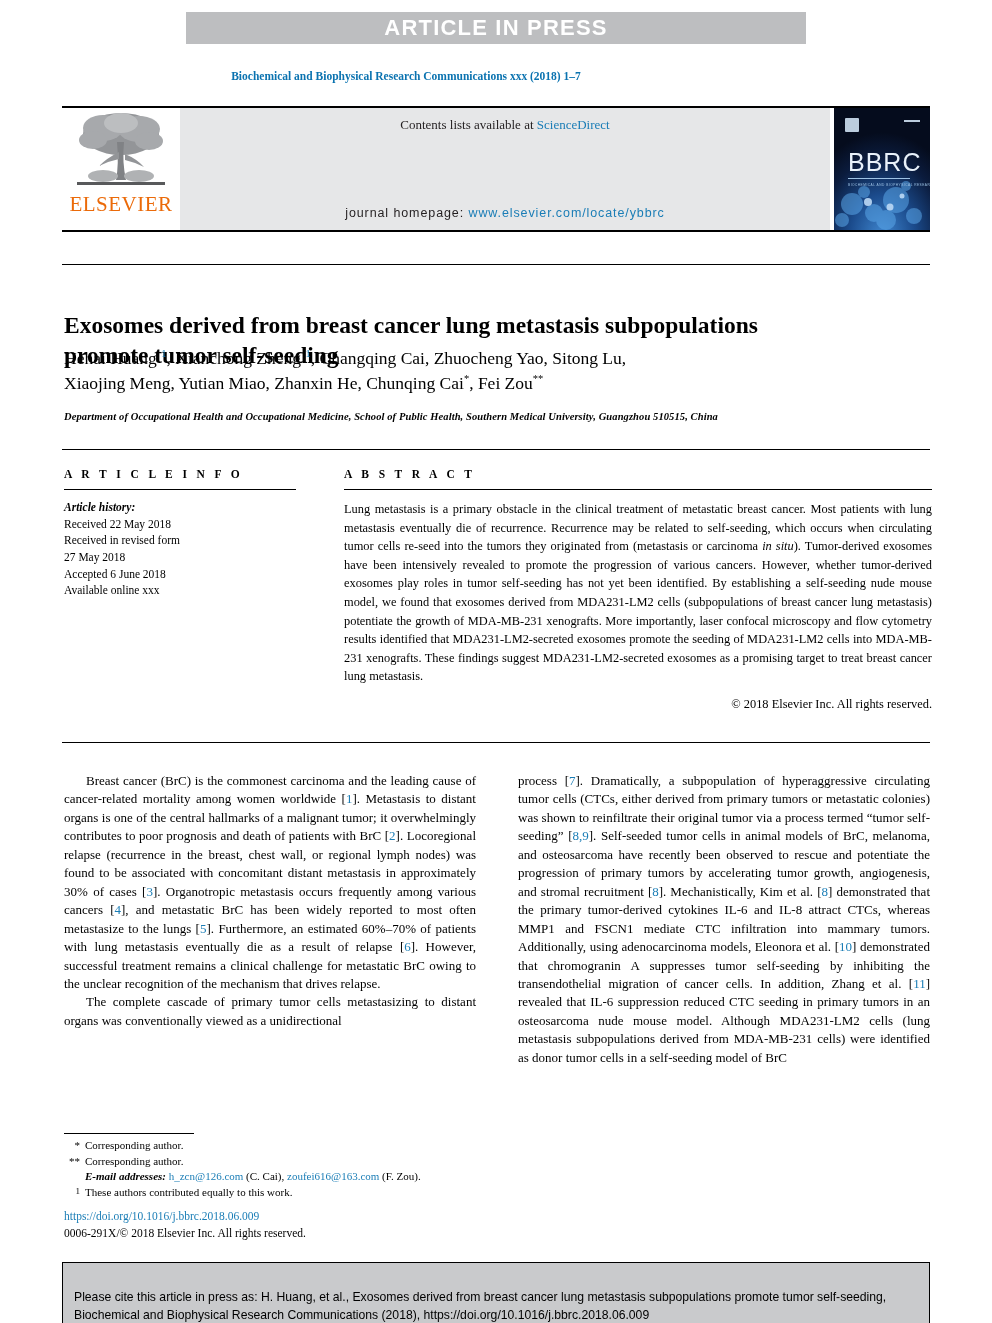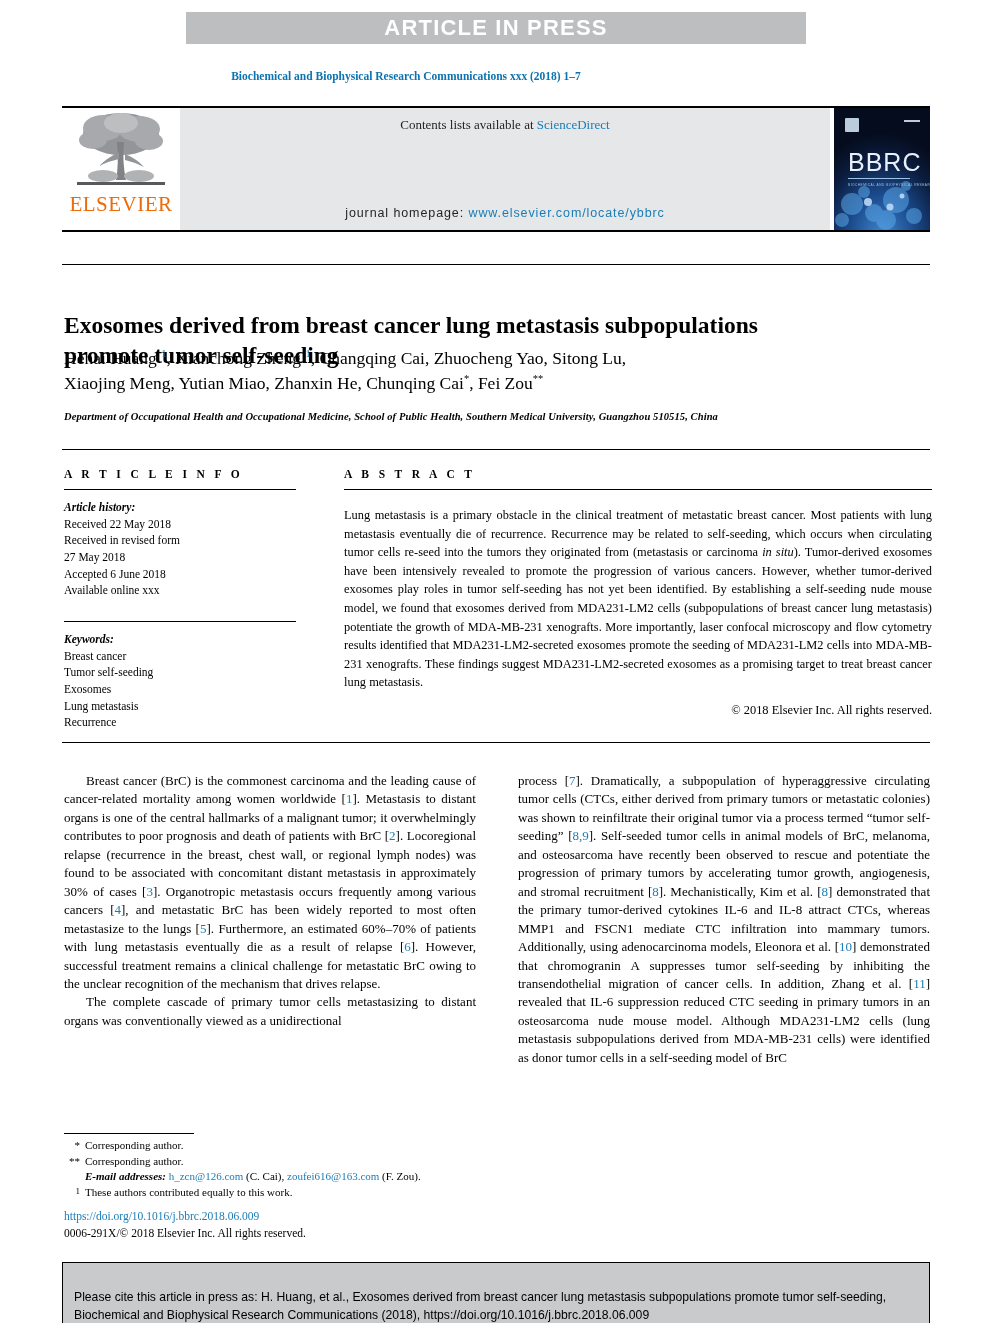--- a/index.html
+++ b/index.html
@@ -193,21 +193,21 @@
   .hist-block .lbl { font-style: italic; font-weight: bold; }
   .kw-block {
     margin-top: 22px;
     padding-top: 9px;
     border-top: 1px solid #000;
     font-size: 11.5px;
     line-height: 1.45;
   }
   .kw-block .lbl { font-style: italic; font-weight: bold; }
   .abstract-body {
-    margin-top: 16px;
+    margin-top: 10px;
     font-size: 12.4px;
     line-height: 1.5;
     text-align: justify;
   }
   .abstract-body i { font-style: italic; }
   .copyright {
     margin-top: 11px;
     text-align: right;
     font-size: 12.4px;
   }
@@ -392,28 +392,20 @@
   <div class="sec-head">A R T I C L E   I N F O</div>
   <div class="thin-rule"></div>
   <div class="hist-block">
     <div class="lbl">Article history:</div>
     <div>Received 22 May 2018</div>
     <div>Received in revised form</div>
     <div>27 May 2018</div>
     <div>Accepted 6 June 2018</div>
     <div>Available online xxx</div>
   </div>
-  <div class="kw-block">
-    <div class="lbl">Keywords:</div>
-    <div>Breast cancer</div>
-    <div>Tumor self-seeding</div>
-    <div>Exosomes</div>
-    <div>Lung metastasis</div>
-    <div>Recurrence</div>
-  </div>
 </div>
 
 <div class="col-abs">
   <div class="sec-head">A B S T R A C T</div>
   <div class="thin-rule"></div>
   <div class="abstract-body">
     <span>Lung metastasis is a primary obstacle in the clinical treatment of metastatic breast cancer. Most patients with lung metastasis eventually die of recurrence. Recurrence may be related to self-seeding, which occurs when circulating tumor cells re-seed into the tumors they originated from (metastasis or carcinoma </span><i>in situ</i><span>). Tumor-derived exosomes have been intensively revealed to promote the progression of various cancers. However, whether tumor-derived exosomes play roles in tumor self-seeding has not yet been identified. By establishing a self-seeding nude mouse model, we found that exosomes derived from MDA231-LM2 cells (subpopulations of breast cancer lung metastasis) potentiate the growth of MDA-MB-231 xenografts. More importantly, laser confocal microscopy and flow cytometry results identified that MDA231-LM2-secreted exosomes promote the seeding of MDA231-LM2 cells into MDA-MB-231 xenografts. These findings suggest MDA231-LM2-secreted exosomes as a promising target to treat breast cancer lung metastasis.</span>
   </div>
   <div class="copyright">© 2018 Elsevier Inc. All rights reserved.</div>
 </div>

